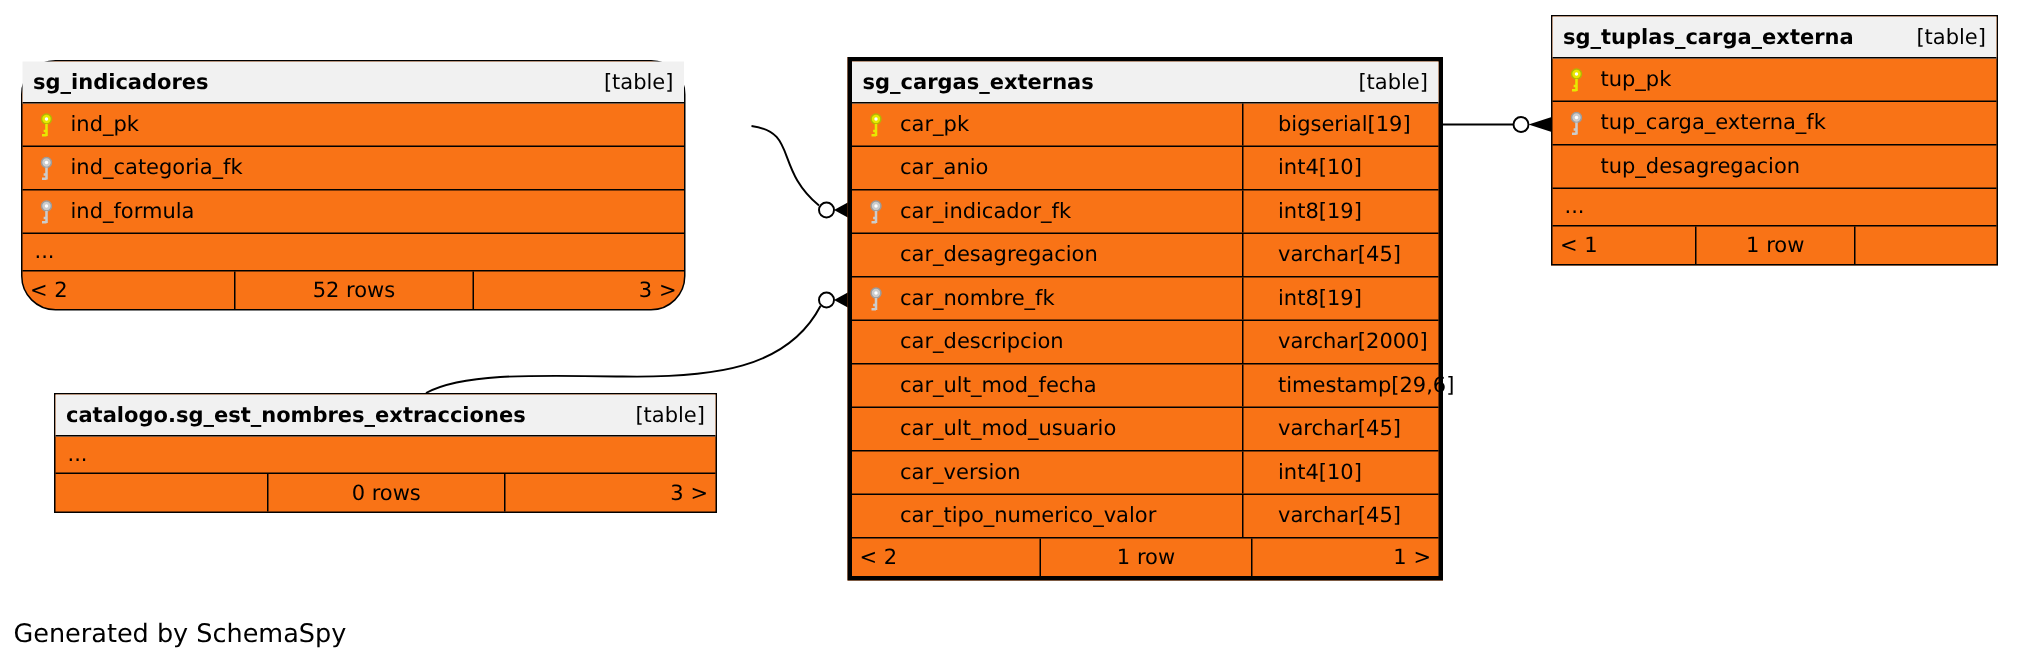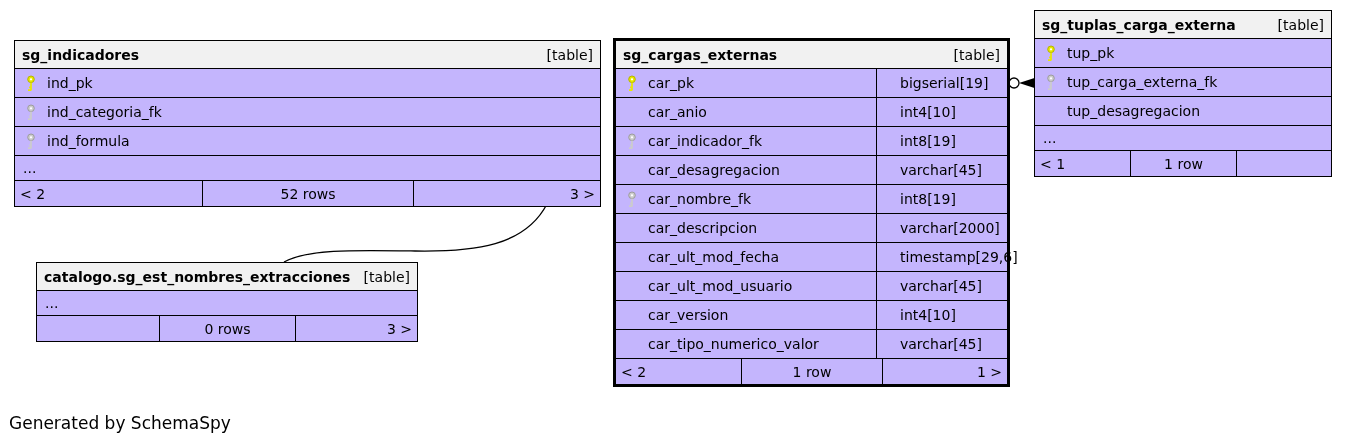--- a/index.html
+++ b/index.html
@@ -6,24 +6,24 @@
   html,body { background:#ffffff; }
   body {
     width:1348px; height:444px; position:relative; overflow:hidden;
     font-family:"DejaVu Sans","Liberation Sans",sans-serif;
     color:#000;
   }
   .rel-svg { position:absolute; left:0; top:0; }
   .rel { stroke:var(--line,#000); }
 
   .tbl {
-    position:absolute; background:#c4b5fd;
+    position:absolute; background:#f97316;
     border:1.5px solid var(--border,#000);
   }
-  .tbl.focal { border-width:3px;margin-left:48px; }
+  .tbl.focal { border-width:3px; }
 
   .tbl-head {
     height:28px; background:var(--header-bg,#f1f1f1);
     border-bottom:1px solid var(--border,#000);
     display:flex; justify-content:space-between; align-items:center;
     padding:0 7px; font-size:14px;
   }
   .tbl-head .tname { font-weight:bold; }
 
   .tbl-row {
@@ -66,21 +66,21 @@
   <g>
     <circle cx="551" cy="140" r="5" fill="#fff" stroke="#000" stroke-width="1.3"></circle>
     <path d="M 567 134 L 556 140 L 567 146 Z" fill="#000"></path>
     <circle cx="551" cy="200" r="5" fill="#fff" stroke="#000" stroke-width="1.3"></circle>
     <path d="M 567 194 L 556 200 L 567 206 Z" fill="#000"></path>
     <circle cx="1014" cy="83" r="5" fill="#fff" stroke="#000" stroke-width="1.3"></circle>
     <path d="M 1036 77.5 L 1019 83 L 1036 88.5 Z" fill="#000"></path>
   </g>
 </svg>
 
-<div class="tbl" style="left:14px; top:40px; width:587px;">
+<div class="tbl" style="left:14px; top:40px; width:443px;border-radius:23px;">
   <div class="tbl-head">
     <span class="tname">sg_indicadores</span>
     <span class="ttag">[table]</span>
   </div>
   <div class="tbl-row">
     <span class="cname">
         <span class="key-badge keypk">
   <svg width="12" height="17" viewBox="0 0 12 17" aria-hidden="true">
     <circle class="k-head" cx="6" cy="4.3" r="3.3" stroke-width="1"></circle>
     <circle cx="6" cy="4.3" r="1.15" fill="#ffffff" stroke="none"></circle>
@@ -115,21 +115,21 @@
       </span>
   </div>
   <div class="tbl-ellipsis">...</div>
   <div class="tbl-foot">
     <span class="fcell fleft">&lt; 2</span>
     <span class="fcell fmid">52 rows</span>
     <span class="fcell fright">3 &gt;</span>
   </div>
 </div>
 
-<div class="tbl" style="left:36px; top:262px; width:382px;">
+<div class="tbl" style="left:36px; top:262px; width:442px;">
   <div class="tbl-head">
     <span class="tname">catalogo.sg_est_nombres_extracciones</span>
     <span class="ttag">[table]</span>
   </div>
   <div class="tbl-ellipsis">...</div>
   <div class="tbl-foot">
     <span class="fcell fleft"></span>
     <span class="fcell fmid">0 rows</span>
     <span class="fcell fright">3 &gt;</span>
   </div>

